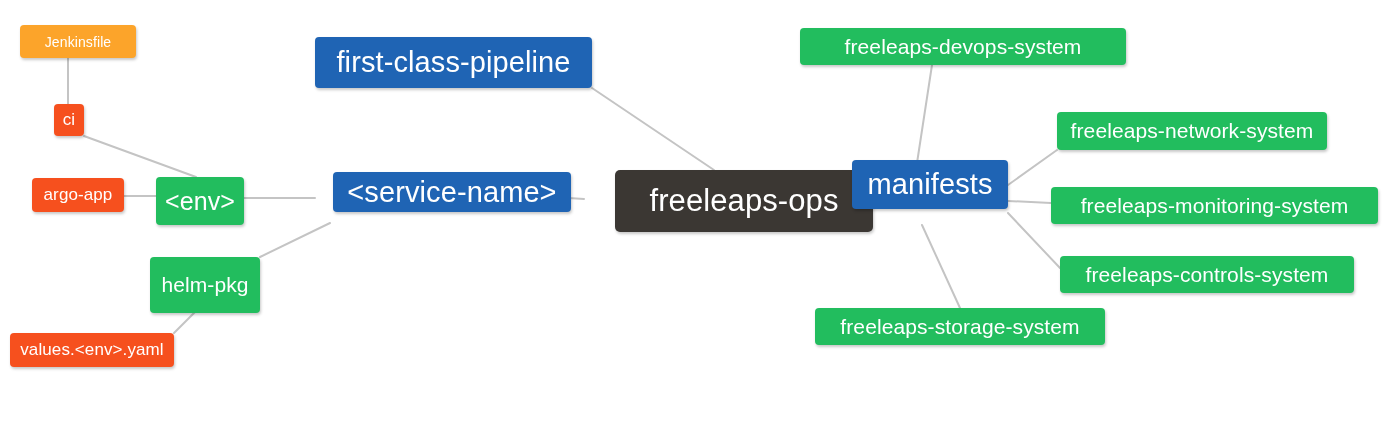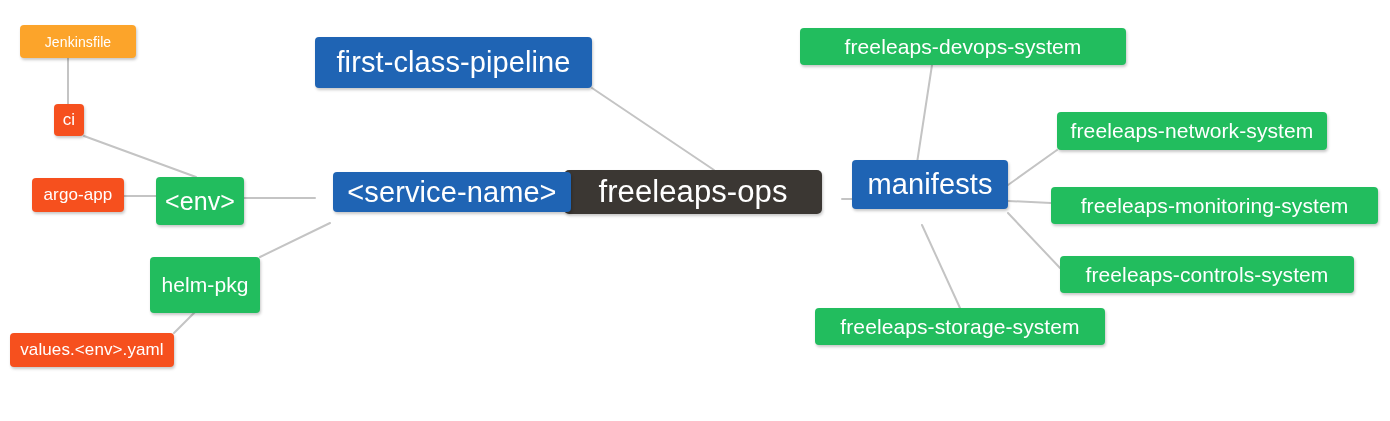--- a/index.html
+++ b/index.html
@@ -68,21 +68,21 @@
       <line x1="260" y1="257" x2="330" y2="223" stroke="#c4c4c4" stroke-width="2" stroke-linecap="round"></line>
       <line x1="174" y1="333" x2="210" y2="297" stroke="#c4c4c4" stroke-width="2" stroke-linecap="round"></line>
       <line x1="842" y1="199" x2="852" y2="199" stroke="#c4c4c4" stroke-width="2" stroke-linecap="round"></line>
       <line x1="932" y1="65" x2="915" y2="176" stroke="#c4c4c4" stroke-width="2" stroke-linecap="round"></line>
       <line x1="1057" y1="150" x2="1008" y2="185" stroke="#c4c4c4" stroke-width="2" stroke-linecap="round"></line>
       <line x1="1051" y1="203" x2="1008" y2="201" stroke="#c4c4c4" stroke-width="2" stroke-linecap="round"></line>
       <line x1="1060" y1="268" x2="1008" y2="213" stroke="#c4c4c4" stroke-width="2" stroke-linecap="round"></line>
       <line x1="960" y1="308" x2="922" y2="225" stroke="#c4c4c4" stroke-width="2" stroke-linecap="round"></line>
     </svg>
   <div id="node-layer">
-      <div class="node node-root" style="left: 564px; top: 170px; width: 258px; height: 44px;">
+      <div class="node node-root" style="left: 615px; top: 170px; width: 258px; height: 62px;">
         <span>freeleaps-ops</span>
       </div>
       <div class="node node-blue sz-xl" style="left: 315px; top: 37px; width: 277px; height: 51px;">
         <span>first-class-pipeline</span>
       </div>
       <div class="node node-blue sz-xl" style="left: 315px; top: 172px; width: 238px; height: 40px; margin-left: 18px;">
         <span>&lt;service-name&gt;</span>
       </div>
       <div class="node node-green sz-lg" style="left: 156px; top: 177px; width: 88px; height: 48px;">
         <span>&lt;env&gt;</span>

